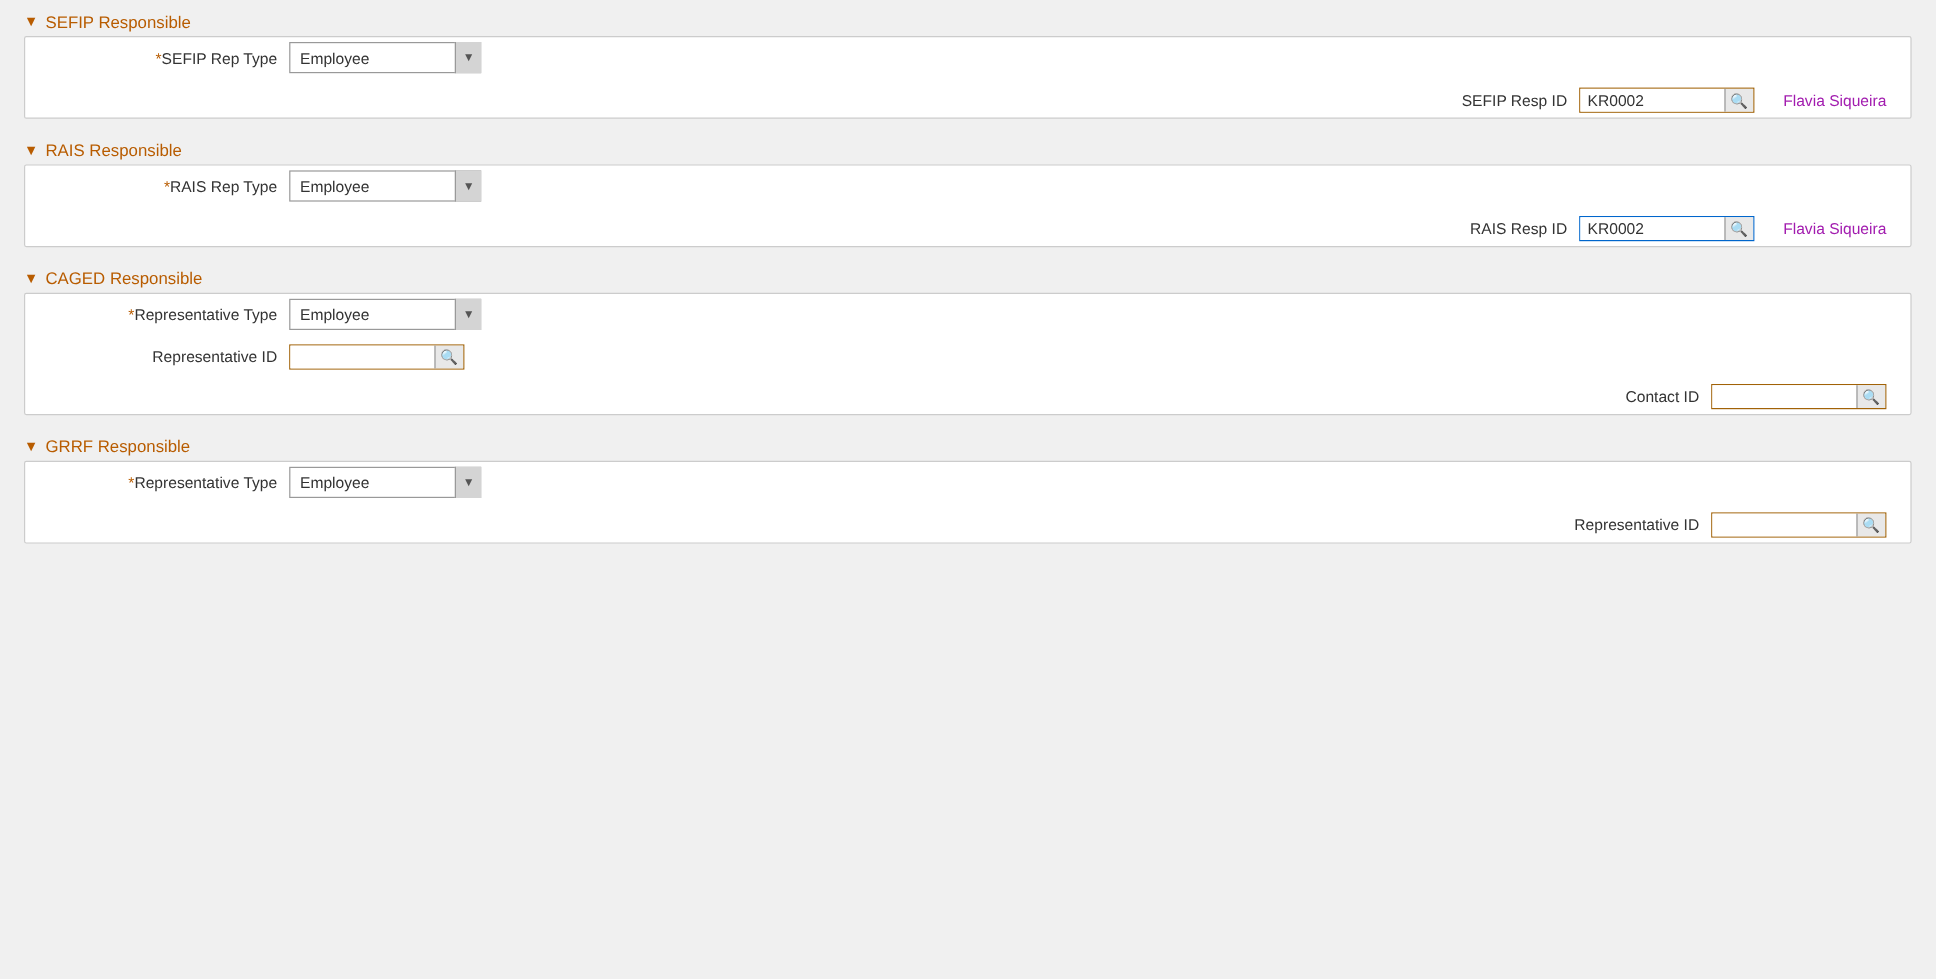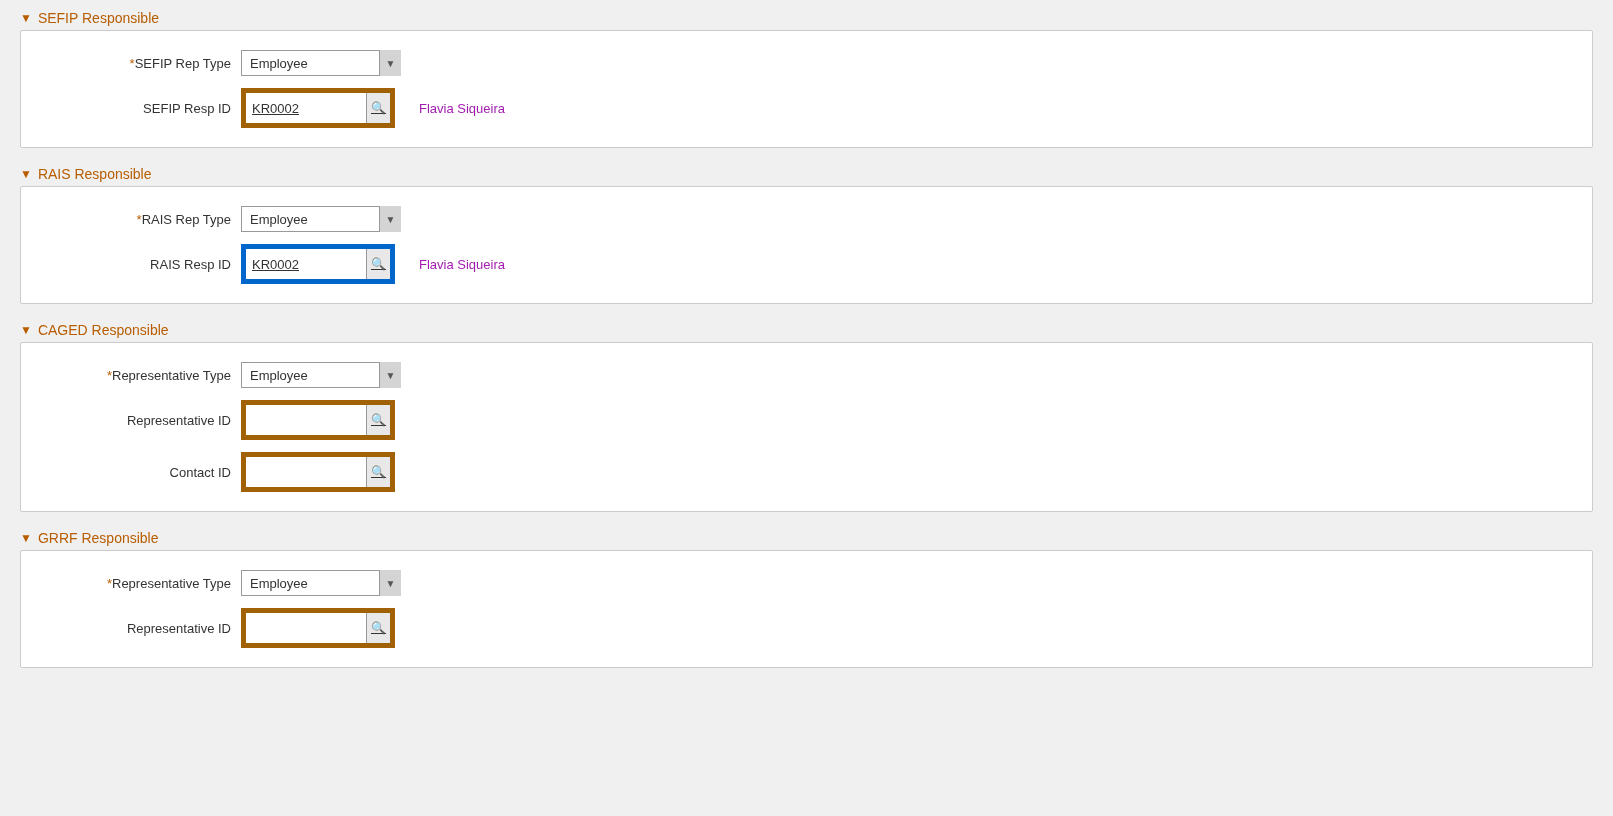--- a/index.html
+++ b/index.html
@@ -30,29 +30,30 @@
       font-weight: normal;
     }
     .chevron-icon {
       color: #b85c00;
       font-size: 12px;
     }
     .section-body {
       background: #fff;
       border: 1px solid #ccc;
       border-radius: 2px;
-      padding: 19px 20px;
+      padding: 4px 20px;
     }
     .form-row {
       display: flex;
       align-items: center;
       margin-bottom: 12px;
     }
     .form-row:last-child {
       margin-bottom: 0;
+      justify-content: flex-end;
     }
     .form-label {
       text-align: right;
       width: 200px;
       min-width: 200px;
       padding-right: 10px;
       color: #333;
       font-size: 13px;
     }
     .form-label .required {
@@ -90,23 +91,22 @@
       display: flex;
       align-items: center;
       justify-content: center;
       pointer-events: none;
       font-size: 10px;
       color: #555;
     }
     .input-with-search {
       display: flex;
       align-items: center;
-      border: 5px solid #a16207;
-      height: 40px;
-      text-decoration: underline;
+      border: 1px solid #a16207;
+      height: 21px;
     }
     .input-with-search.focused {
       border-color: #0066cc;
     }
     .input-with-search input {
       border: none;
       outline: none;
       padding: 4px 6px;
       font-size: 13px;
       width: 120px;

